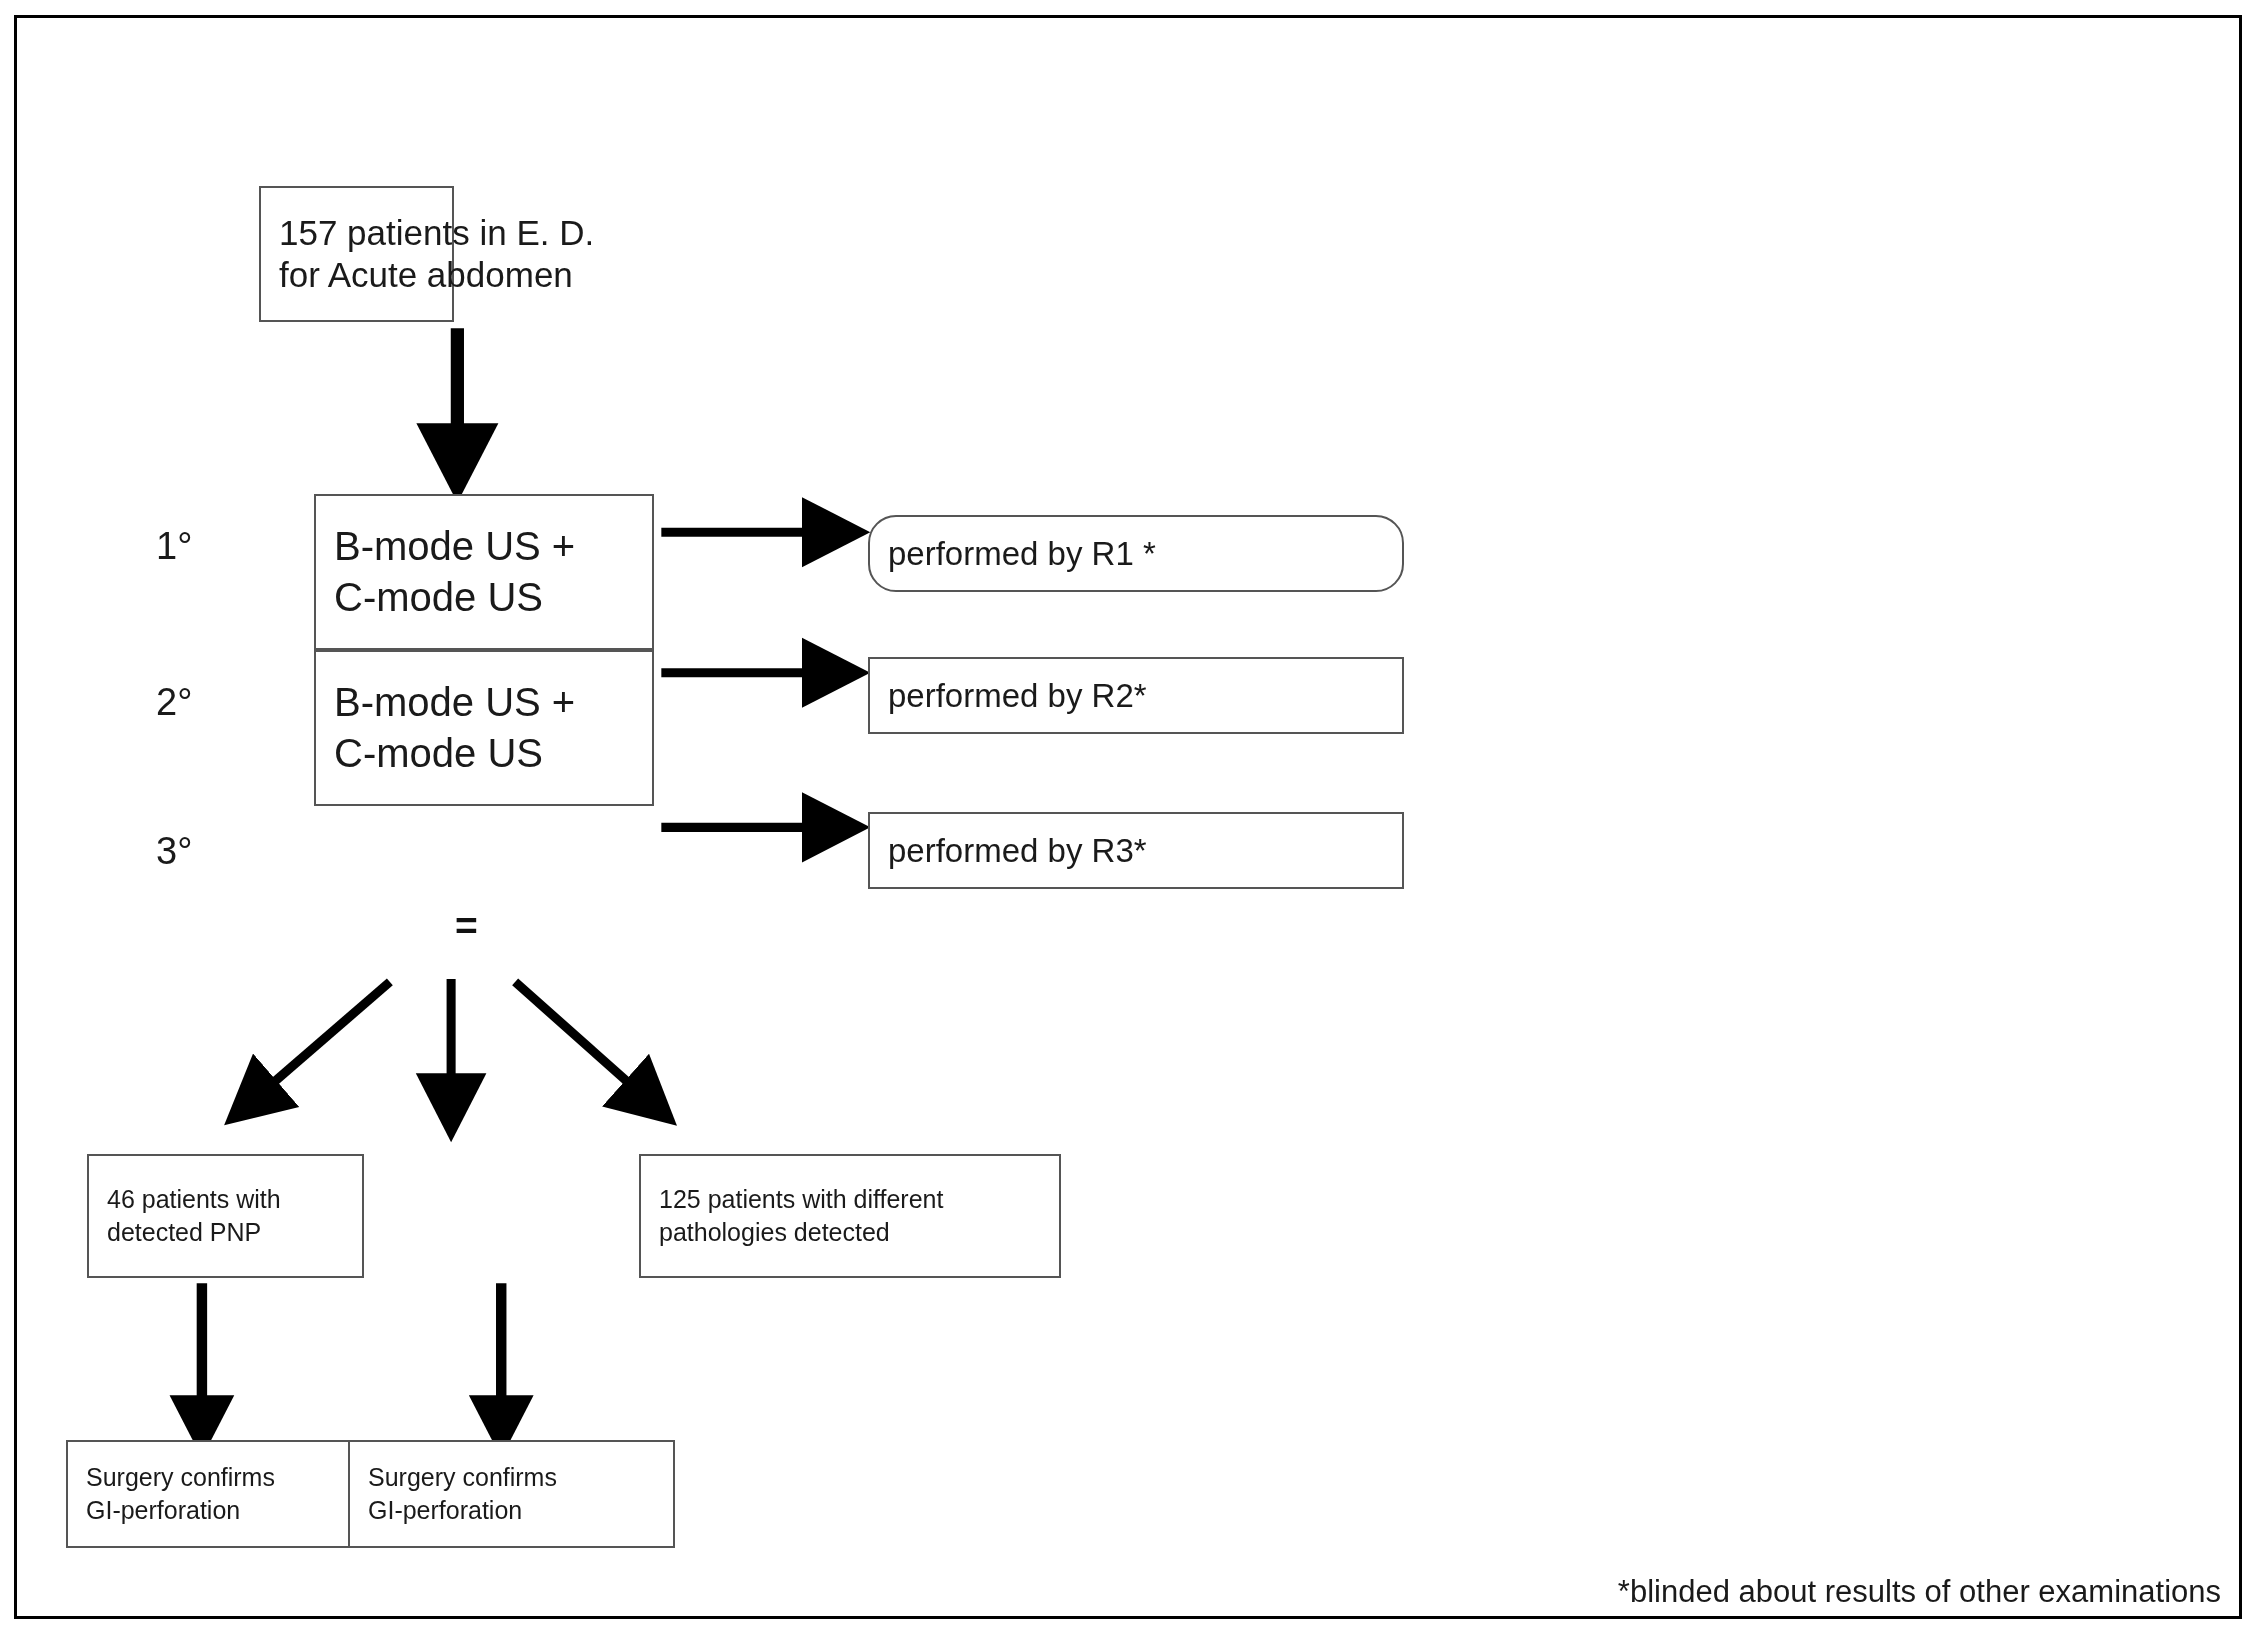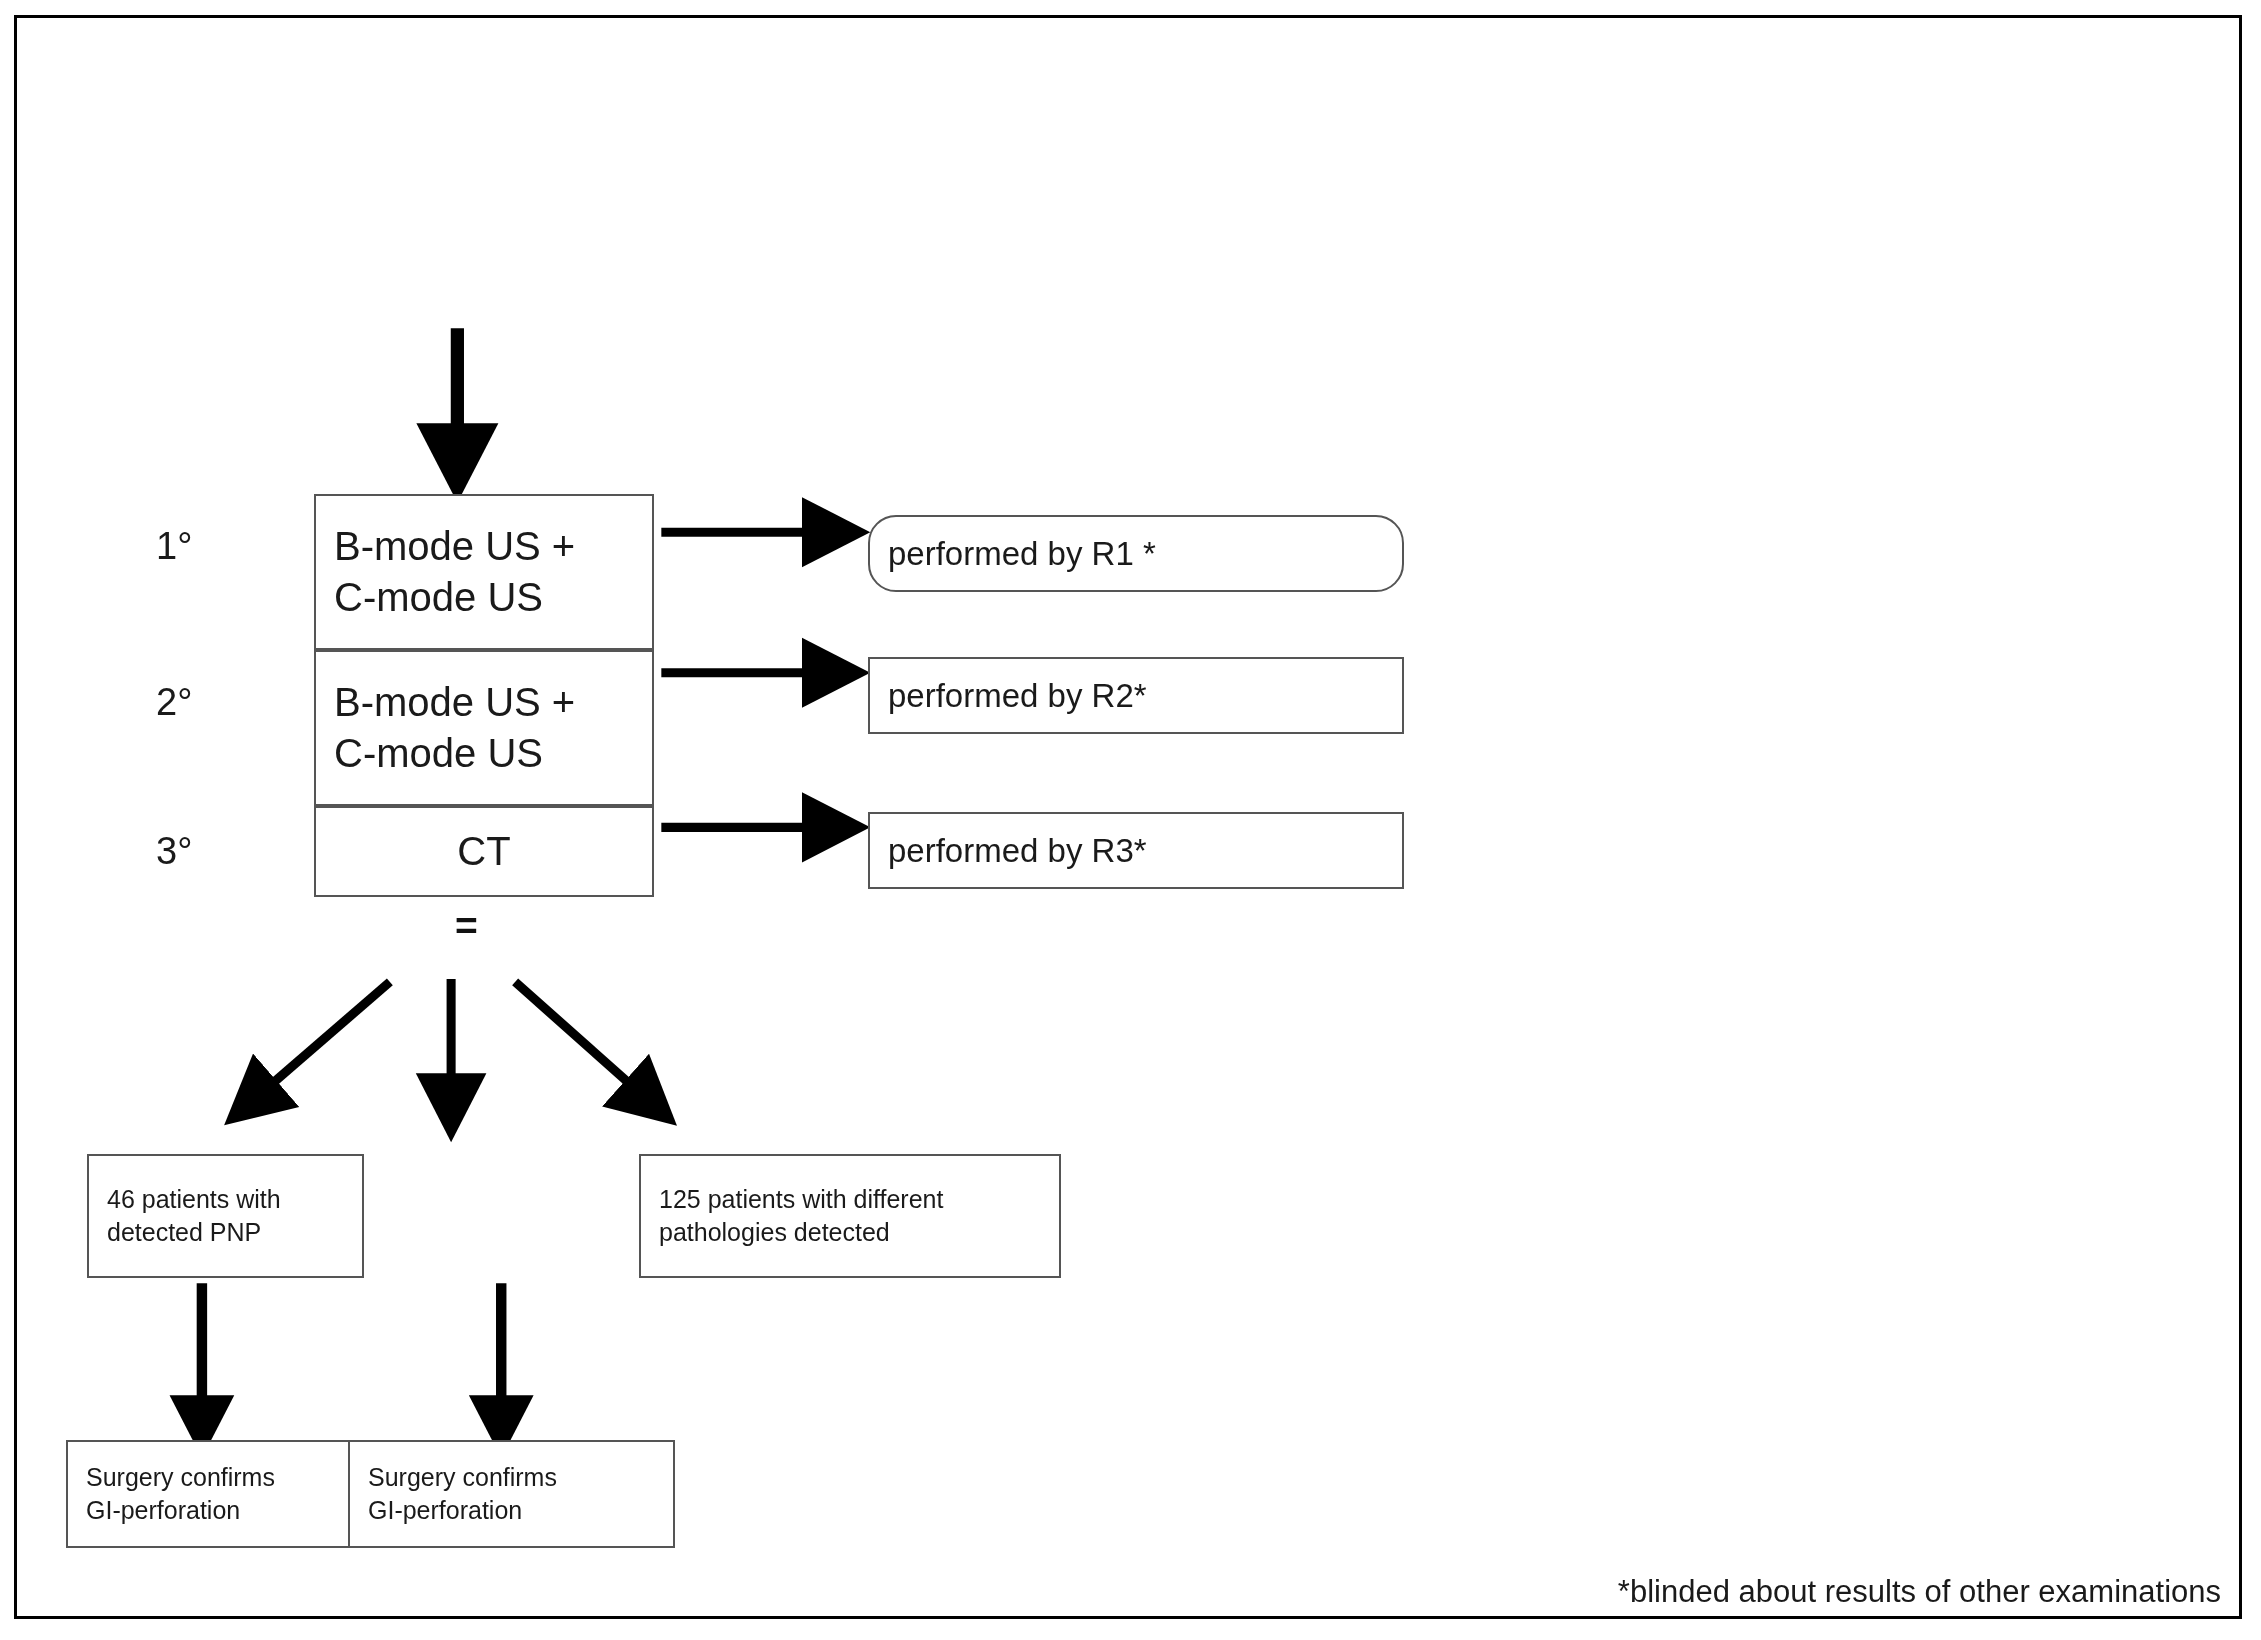--- a/index.html
+++ b/index.html
@@ -183,38 +183,39 @@
       <line x1="950" y1="1190" x2="1180" y2="1190" stroke="#000000" stroke-width="13" marker-end="url(#ah-thin)"></line>
 
       <line x1="560" y1="1412" x2="375" y2="1572" stroke="#000000" stroke-width="13" marker-end="url(#ah-thin)"></line>
       <line x1="648" y1="1408" x2="648" y2="1572" stroke="#000000" stroke-width="13" marker-end="url(#ah-thin)"></line>
       <line x1="740" y1="1412" x2="920" y2="1572" stroke="#000000" stroke-width="13" marker-end="url(#ah-thin)"></line>
 
       <line x1="290" y1="1845" x2="290" y2="2030" stroke="#000000" stroke-width="15" marker-end="url(#ah-wide)"></line>
       <line x1="720" y1="1845" x2="720" y2="2030" stroke="#000000" stroke-width="15" marker-end="url(#ah-wide)"></line>
     </svg>
 
+    <div class="box box-top pad-left">
+      <span class="line">157 patients in E. D.</span>
+      <span class="line">for Acute abdomen</span>
+    </div>
 
     <div class="deg-label deg-1">1°</div>
     <div class="deg-label deg-2">2°</div>
     <div class="deg-label deg-3">3°</div>
 
     <div class="box box-mod box-mod-1 pad-left">
       <span class="line">B-mode US +</span>
       <span class="line">C-mode US</span>
     </div>
 
     <div class="box box-mod box-mod-2 pad-left">
       <span class="line">B-mode US +</span>
       <span class="line">C-mode US</span>
     </div>
 
-    <div class="box box-mod box-mod-3 center-text">
-      <span class="line">CT</span>
-    </div>
 
     <div class="box box-perf box-perf-1 pad-left">
       <span class="line">performed by R1 *</span>
     </div>
 
     <div class="box box-perf box-perf-2 pad-left">
       <span class="line">performed by R2*</span>
     </div>
 
     <div class="box box-perf box-perf-3 pad-left">

